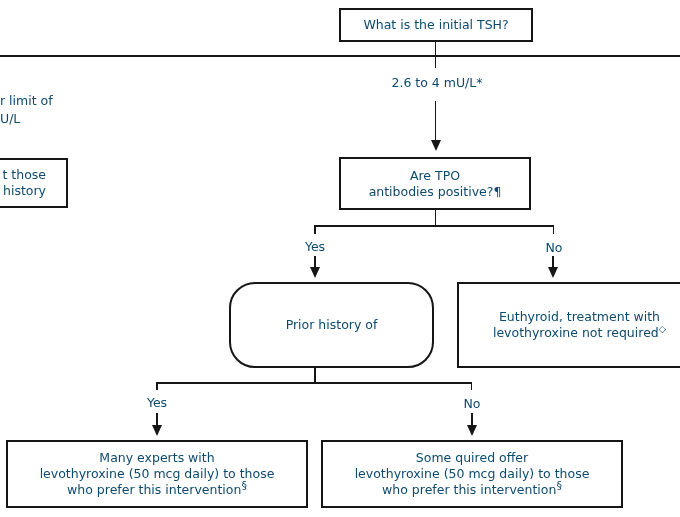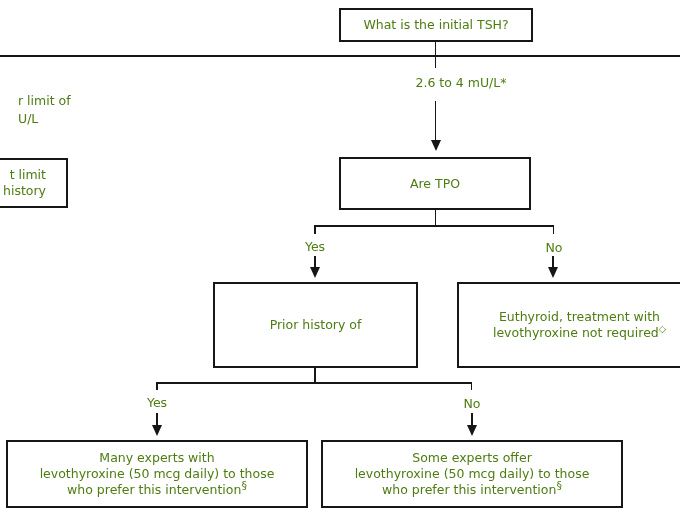--- a/index.html
+++ b/index.html
@@ -4,21 +4,21 @@
 <style>
   * { box-sizing: border-box; }
   html, body { margin: 0; padding: 0; background: #ffffff; }
   #canvas {
     position: relative;
     width: 680px;
     height: 517px;
     background: #ffffff;
     overflow: hidden;
     font-family: "DejaVu Sans", "Liberation Sans", sans-serif;
-    color: #4d7c0f;
+    color: #0c4a6e;
   }
   .box {
     position: absolute;
     border: 2px solid #161616;
     background: #ffffff;
     display: flex;
     flex-direction: column;
     justify-content: center;
     align-items: center;
     text-align: center;
@@ -70,53 +70,54 @@
 <div id="canvas">
 
   <div class="box" style="left:339px; top:8px; width:194px; height:34px;">
     <div>What is the initial TSH?</div>
   </div>
 
   <div class="vline" style="left:434.9px; top:42px; height:26px;"></div>
 
   <div class="hline" style="left:0px; top:55px; width:680px;"></div>
 
-  <div class="lbl" style="left:461px; top:75px;text-align:center;">2.6 to 4 mU/L*</div>
+  <div class="lbl" style="left:437px; top:75px;text-align:center;">2.6 to 4 mU/L*</div>
 
   <div class="vline" style="left:434.9px; top:101px; height:40px;"></div>
   <div class="ah" style="left:435.7px; top:140px;"></div>
 
-  <div class="frag-label" style="left:18px; top:92px;">
+  <div class="frag-label" style="left:0; top:92px;">
     <div>r limit of</div>
     <div>U/L</div>
   </div>
 
   <div class="frag-box" style="left:-160px; top:158px; width:228px; height:50px;">
-    <div>t limit</div>
+    <div>t those</div>
     <div>history</div>
   </div>
 
   <div class="box" style="left:339px; top:157px; width:192px; height:53px;">
     <div>Are TPO</div>
+    <div>antibodies positive?¶</div>
   </div>
 
   <div class="vline" style="left:434.9px; top:210px; height:15px;"></div>
   <div class="hline" style="left:314.2px; top:225px; width:240px;"></div>
   <div class="vline" style="left:314.2px; top:225px; height:9px;"></div>
   <div class="vline" style="left:552.8px; top:225px; height:9px;"></div>
 
   <div class="lbl" style="left:315px; top:239px;">Yes</div>
   <div class="lbl" style="left:554px; top:240px;">No</div>
 
   <div class="vline" style="left:314.2px; top:256px; height:12px;"></div>
   <div class="ah" style="left:315px; top:267px;"></div>
   <div class="vline" style="left:552.1px; top:256px; height:12px;"></div>
   <div class="ah" style="left:552.9px; top:267px;"></div>
 
-  <div class="box" style="left:213px; top:282px; width:205px; height:86px;">
+  <div class="box" style="left:229px; top:282px; width:205px; height:86px;border-radius:26px;">
     <div>Prior history of</div>
   </div>
 
   <div class="box" style="left:457px; top:282px; width:245px; height:86px;">
     <div>Euthyroid, treatment with</div>
     <div><span>levothyroxine not required</span><sup class="sym">◇</sup></div>
   </div>
 
   <div class="vline" style="left:314.2px; top:368px; height:14px;"></div>
   <div class="hline" style="left:156.2px; top:382px; width:316px;"></div>
@@ -131,18 +132,18 @@
   <div class="vline" style="left:471.1px; top:413px; height:13px;"></div>
   <div class="ah" style="left:471.9px; top:425px;"></div>
 
   <div class="box" style="left:6px; top:440px; width:302px; height:68px;">
     <div>Many experts with</div>
     <div>levothyroxine (50 mcg daily) to those</div>
     <div><span>who prefer this intervention</span><sup class="sym" style="font-size:11px;">§</sup></div>
   </div>
 
   <div class="box" style="left:321px; top:440px; width:302px; height:68px;">
-    <div>Some experts offer</div>
+    <div>Some quired offer</div>
     <div>levothyroxine (50 mcg daily) to those</div>
     <div><span>who prefer this intervention</span><sup class="sym" style="font-size:11px;">§</sup></div>
   </div>
 
 </div>
 
 </body></html>

